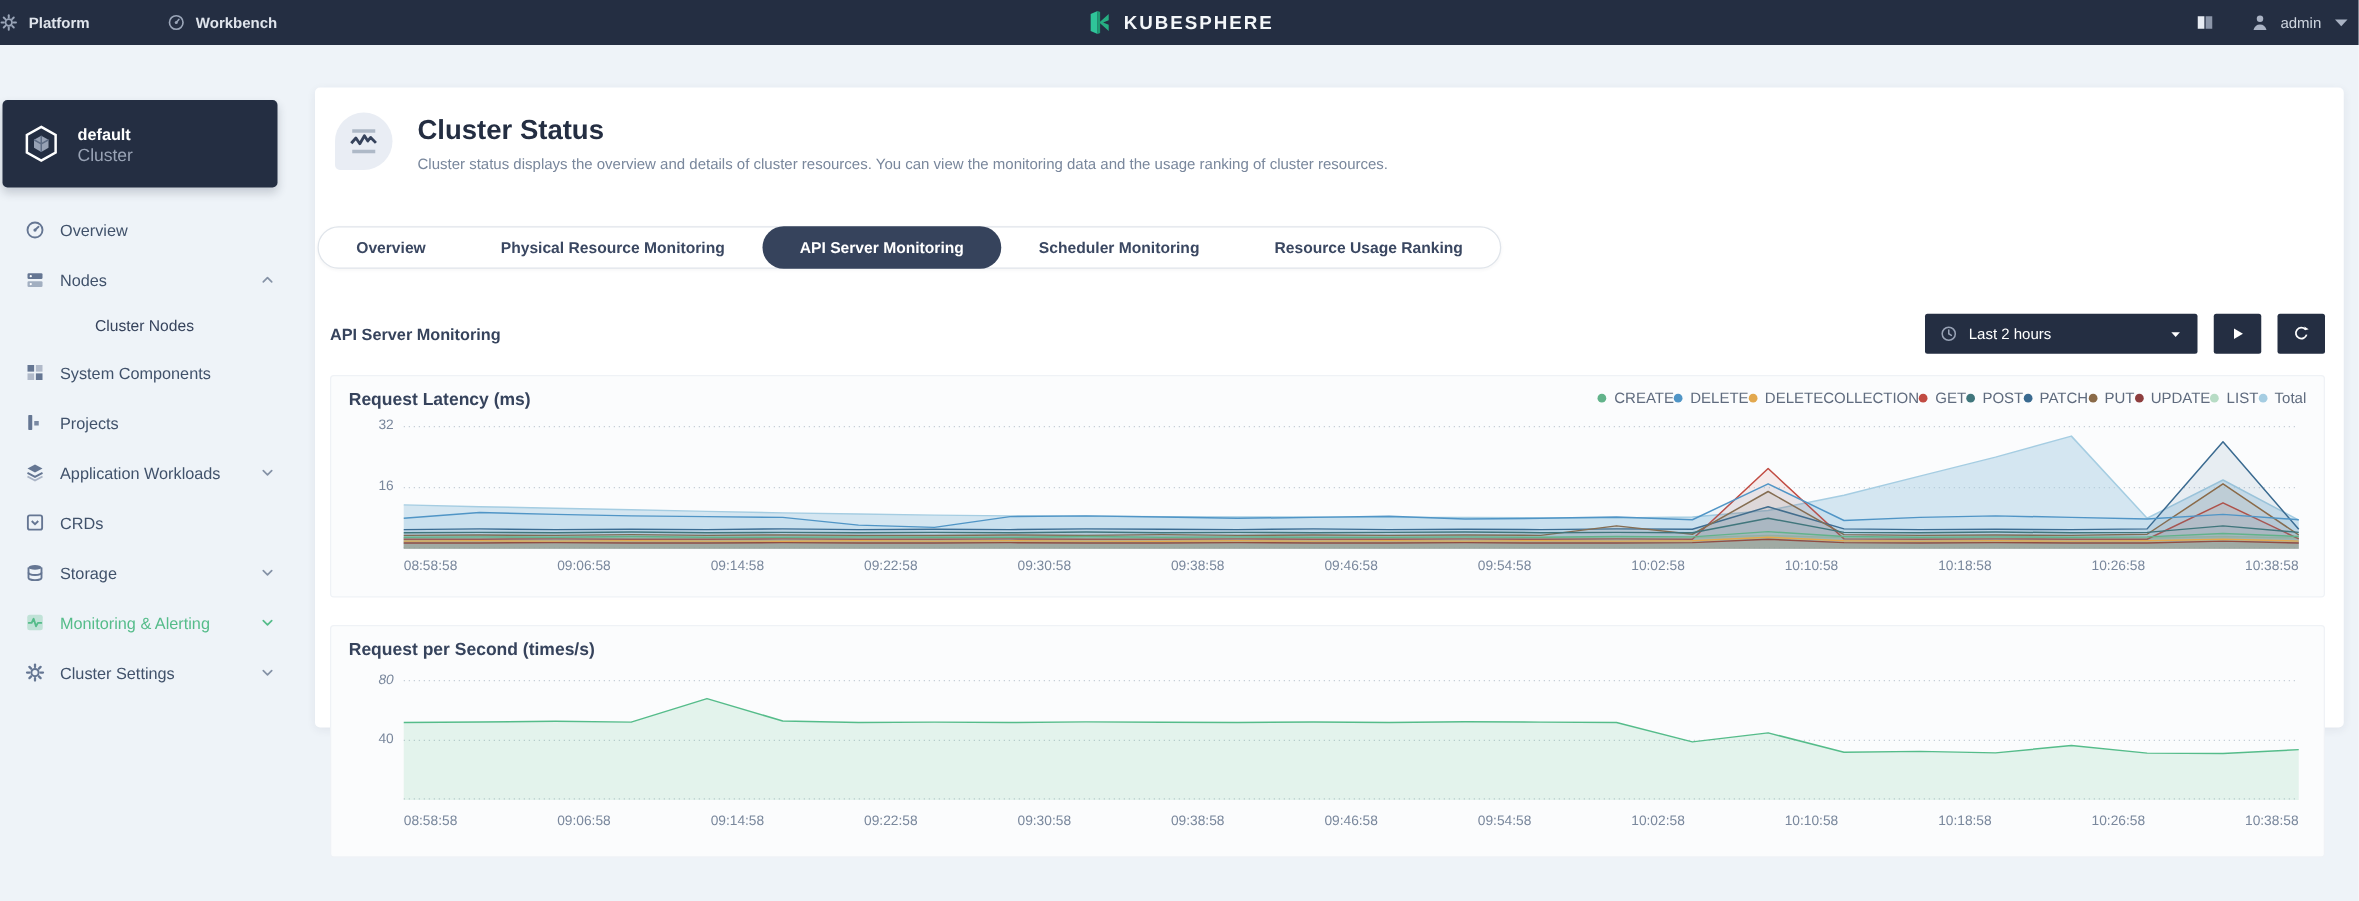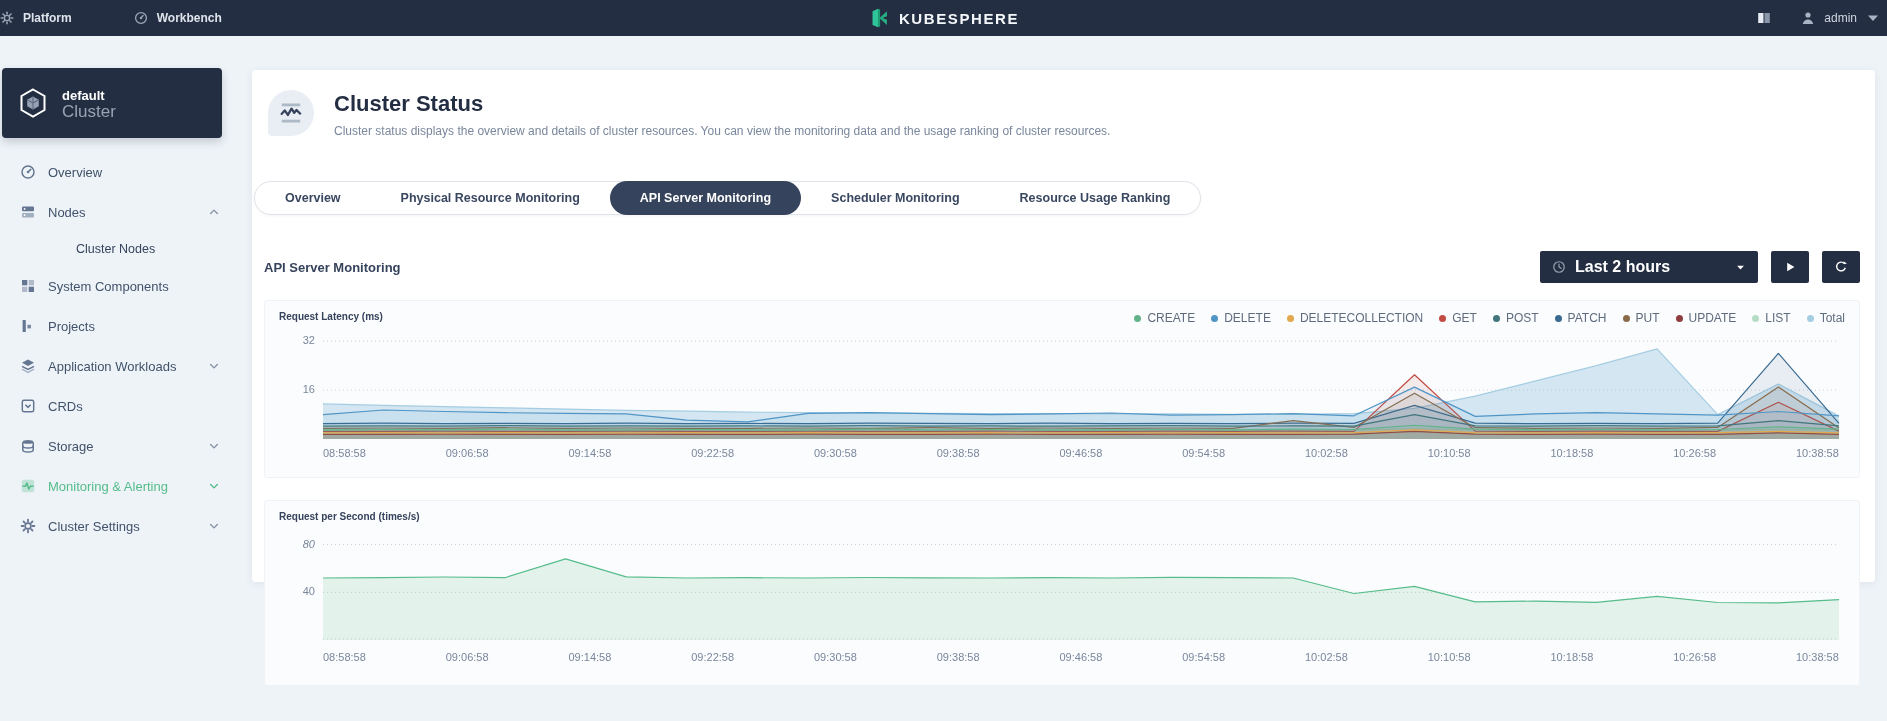--- a/index.html
+++ b/index.html
@@ -11,25 +11,25 @@
   .tb-item{display:flex;align-items:center;gap:9px;color:#dfe4ec;font-size:12px;font-weight:700;cursor:pointer;height:36px}
   .tb-item svg{width:14px;height:14px;color:#9aa5b8}
   .tb-left{display:flex;align-items:center;gap:62px;}
   .tb-center{position:absolute;left:50%;transform:translateX(-50%);display:flex;align-items:center;gap:9px}
   .brand{color:#f4f7fa;font-size:15px;font-weight:700;letter-spacing:1.6px}
   .tb-right{margin-left:auto;display:flex;align-items:center;gap:28px;padding-right:6px}
   .tb-right svg{width:16px;height:16px}
   .user-group{display:flex;align-items:center;gap:8px;cursor:pointer;color:#cfd6e0;font-size:12px}
 
   
-  .sidebar{position:absolute;top:32px;left:0;width:240px}
+  .sidebar{position:absolute;top:44px;left:0;width:240px}
   .cluster-card{margin:36px 0 14px 2px;width:220px;height:70px;background:#242e42;border-radius:4px;display:flex;align-items:center;gap:13px;padding:0 15px;box-shadow:0 4px 8px rgba(36,46,66,.2);cursor:pointer}
   .cluster-card svg{width:32px;height:32px;flex:none}
   .cl-name{color:#fff;font-size:13px;font-weight:700;line-height:17px}
-  .cl-type{color:#99a3b5;font-size:17px;line-height:16px}
+  .cl-type{color:#99a3b5;font-size:14px;line-height:16px}
   .side-item{display:flex;align-items:center;height:40px;padding:0 20px;font-size:13px;color:#41526b;cursor:pointer;font-weight:400}
   .s-ico{width:16px;height:16px;margin-right:12px;color:#657693;flex:none;display:flex}
   .s-ico svg{width:16px;height:16px}
   .s-chev{margin-left:auto;width:12px;height:12px;color:#8592a6;display:flex}
   .s-chev svg{width:12px;height:12px}
   .s-chev.up svg{transform:rotate(180deg)}
   .side-item.active,.side-item.active .s-ico,.side-item.active .s-chev{color:#55bc8a}
   .side-sub{display:flex;align-items:center;height:34px;padding-left:76px;font-size:12.5px;color:#36435c;cursor:pointer}
 
   
@@ -40,32 +40,32 @@
   .h-title{font-size:22px;font-weight:700;color:#242e42;line-height:28px}
   .h-desc{font-size:12px;color:#79879c;margin-top:6px}
 
   .tabs{position:absolute;top:111px;left:2px;display:inline-flex;align-items:center;height:34px;background:#fff;border:1px solid #dfe4ea;border-radius:18px;box-shadow:0 1px 3px rgba(36,46,66,.05)}
   .tab{padding:0 30px;height:32px;line-height:32px;font-size:12.5px;font-weight:600;color:#3a4761;border-radius:17px;cursor:pointer;white-space:nowrap}
   .tab.active{background:#36435c;color:#fff;height:34px;line-height:34px;margin:-1px 0}
 
   .toolbar{position:absolute;top:180px;left:12px;right:15px;height:34px;display:flex;align-items:center}
   .t-title{font-size:13px;font-weight:700;color:#36435c}
   .t-controls{margin-left:auto;display:flex;align-items:center;gap:13px}
-  .time-select{width:218px;height:32px;background:#242e42;border-radius:2px;display:flex;align-items:center;padding:0 12px;color:#fff;font-size:16px;font-weight:700;cursor:pointer}
+  .time-select{width:218px;height:32px;background:#242e42;border-radius:2px;display:flex;align-items:center;padding:0 12px;color:#fff;font-size:12px;font-weight:400;cursor:pointer}
   .time-select .clk{width:14px;height:14px;margin-right:9px;display:flex}
   .time-select .car{margin-left:auto;display:flex}
   .icon-btn{width:38px;height:32px;background:#242e42;border-radius:2px;display:flex;align-items:center;justify-content:center;cursor:pointer}
   .icon-btn svg{width:14px;height:14px}
 
   
   .panel{position:absolute;left:12px;width:1596px;background:#fbfcfd;border:1px solid #eff2f6;border-radius:3px}
   .panel.p1{top:230px;height:178px}
   .panel.p2{top:430px;height:186px}
-  .p-title{position:absolute;top:10px;left:14px;font-size:10px;font-weight:700;color:#36435c}
-  .legend{position:absolute;top:10px;right:14px;display:flex;align-items:center;gap:16px}
+  .p-title{position:absolute;top:10px;left:14px;font-size:14px;font-weight:700;color:#36435c}
+  .legend{position:absolute;top:10px;right:14px;display:flex;align-items:center;}
   .lg-item{display:flex;align-items:center;gap:6px;font-size:12px;color:#5f6b7e}
   .lg-dot{width:7px;height:7px;border-radius:50%;flex:none}
   .plot{position:absolute;left:58px;right:20px}
   .p1 .plot{top:28px;height:110px}
   .p2 .plot{top:34px;height:105px}
   .plot svg{position:absolute;left:0;top:0;overflow:visible}
   .ylab{position:absolute;left:-50px;width:42px;text-align:right;font-size:11px;color:#79879c}
   .xlabels{position:absolute;left:58px;right:20px;display:flex;justify-content:space-between;font-size:11px;color:#79879c}
   .p1 .xlabels{top:146px}
   .p2 .xlabels{top:150px}

